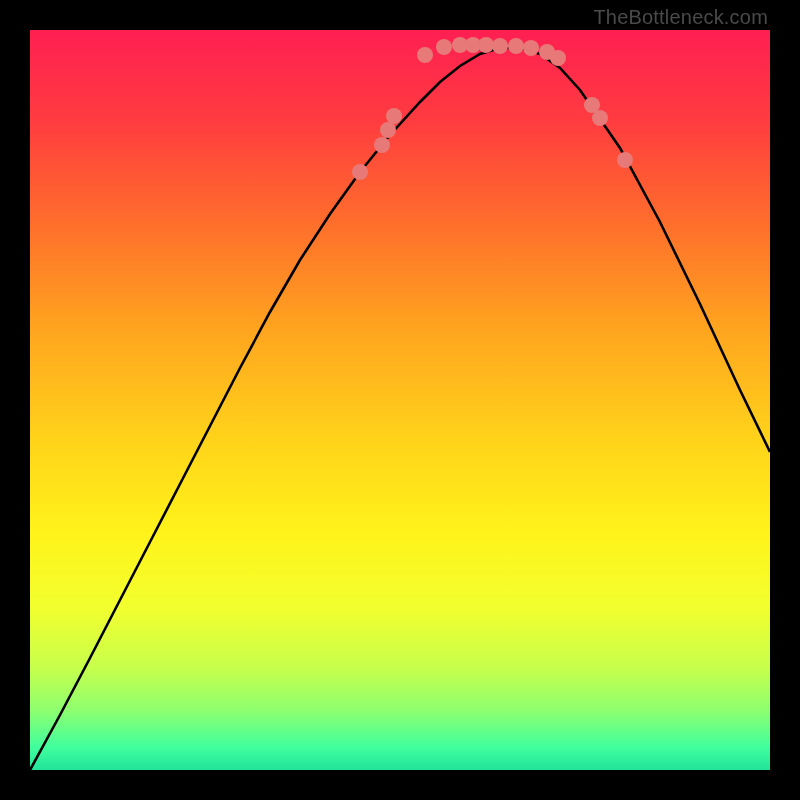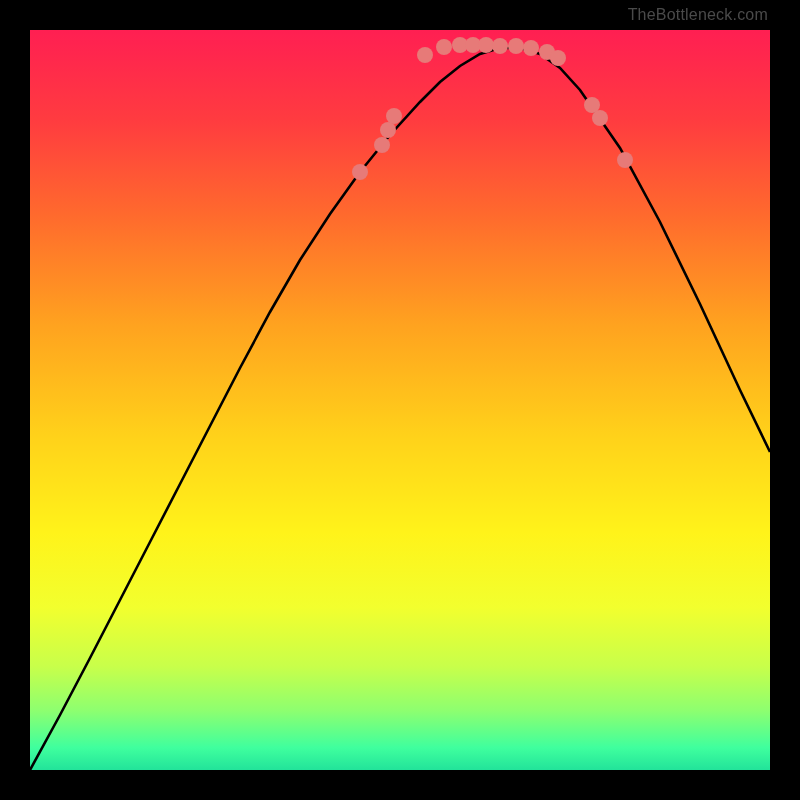--- a/index.html
+++ b/index.html
@@ -29,21 +29,21 @@
   }
   .grad {
     position: absolute;
     inset: 0;
   }
   .watermark {
     position: absolute;
     top: 6px;
     right: 32px;
     color: #4a4a4a;
-    font-size: 16px;
+    font-size: 20px;
     font-weight: 500;
     letter-spacing: 0.2px;
   }
   svg {
     position: absolute;
     inset: 0;
   }
 </style>
 </head>
 <body>

